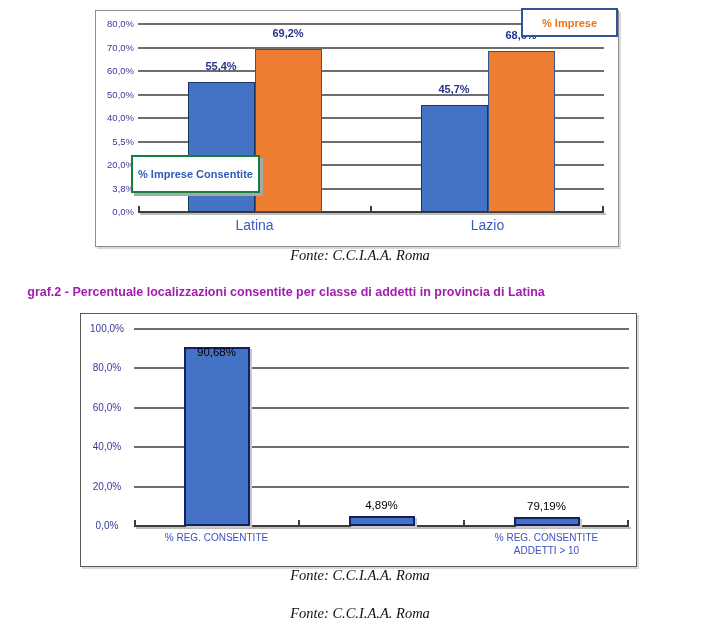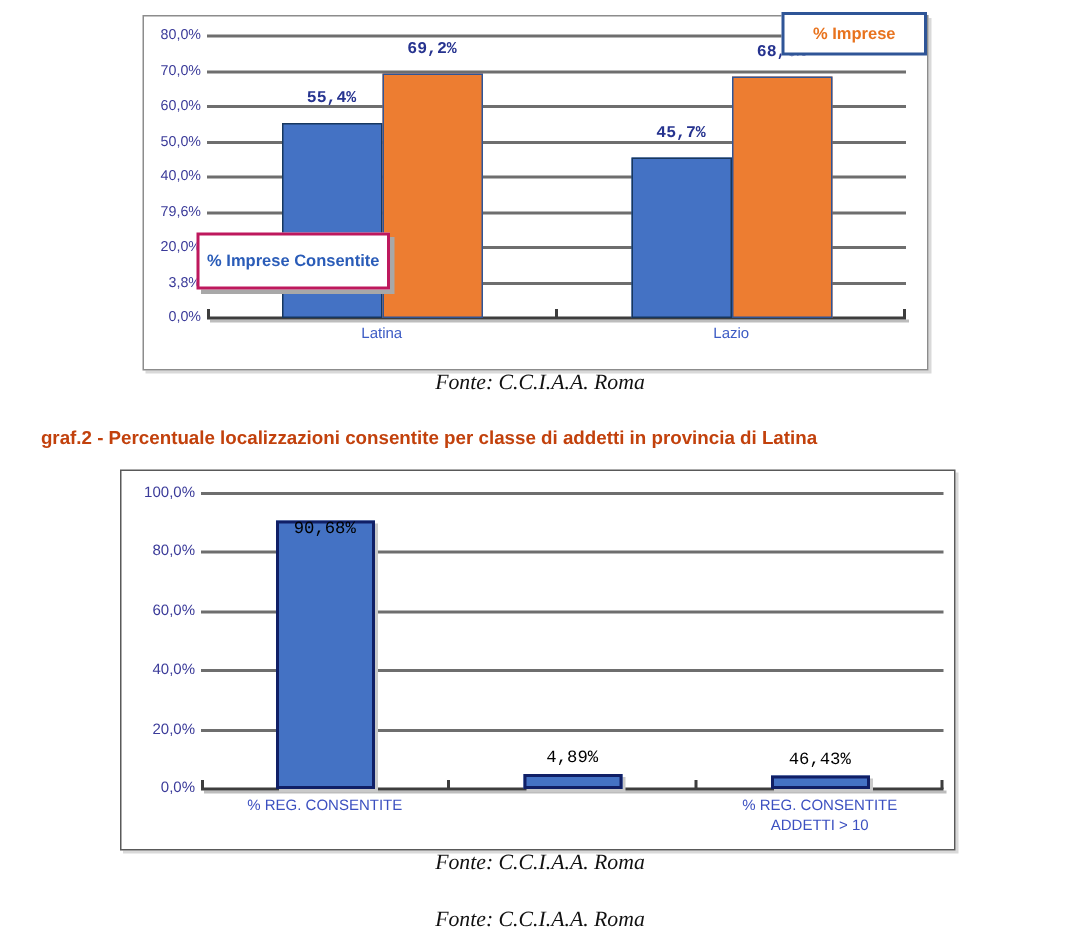--- a/index.html
+++ b/index.html
@@ -16,71 +16,71 @@
   .plot1{left:42px;top:13px;width:466px;height:188px;}
   .plot2{left:53px;top:15px;width:495px;height:197px;}
 
   .gridline{position:absolute;left:0;width:100%;height:2px;background:#6e6e6e;}
   .baseline{position:absolute;left:0;bottom:-1px;width:100%;height:2px;background:#3d3d3d;
             box-shadow:2px 2px 0 #bdbdbd;}
   .tickmark{position:absolute;bottom:0;width:2px;height:6px;background:#3d3d3d;}
 
   .ytick{position:absolute;text-align:right;color:#3a3a99;}
   .plot1 .ytick{left:-42px;width:38px;font-size:9.5px;}
-  .plot2 .ytick{left:-50px;width:46px;font-size:10px;}
+  .plot2 .ytick{left:-50px;width:46px;font-size:10px;text-align:center;}
 
   .bar{position:absolute;bottom:0;box-sizing:border-box;}
 
-  .value-label{position:absolute;text-align:center;white-space:nowrap;font-family:Liberation Mono, monospace;}
+  .value-label{position:absolute;text-align:center;white-space:nowrap;}
   .plot1 .value-label{font-size:11px;font-weight:bold;color:#26338F;}
   .plot2 .value-label{font-size:11.5px;color:#000000;}
 
   .cat-label{position:absolute;text-align:center;}
-  .plot1 .cat-label{font-size:10px;color:#3c5bc4;top:193px;width:120px;}
+  .plot1 .cat-label{font-size:14px;color:#3c5bc4;top:193px;width:120px;}
   .plot2 .cat-label{font-size:10px;color:#3c50c0;top:203px;width:170px;line-height:12.5px;}
 
   
   .legend-imprese{position:absolute;left:35px;top:144px;width:125px;height:34px;
-      background:#ffffff;border:2px solid #be185d;box-shadow:3px 3px 0 #a8a8a8;
+      background:#ffffff;border:2px solid #15803d;box-shadow:3px 3px 0 #a8a8a8;
       display:flex;align-items:center;justify-content:center;text-align:center;
       font-size:11px;font-weight:bold;color:#2a5cb8;line-height:15px;z-index:6;}
   .legend-addetti{position:absolute;left:425px;top:-3px;width:93px;height:25px;
       background:#ffffff;border:2px solid #2F5597;
       display:flex;align-items:center;justify-content:center;
       font-size:11px;font-weight:bold;color:#E8731E;z-index:6;}
 
   
   .caption{position:absolute;left:0;width:720px;text-align:center;
            font-family:"Liberation Serif",serif;font-style:italic;
            font-size:14.5px;color:#111111;}
   .cap1{top:247px;}
   .cap2{top:567px;}
   .cap3{top:605px;}
   .graf2-title{position:absolute;left:0;top:285px;width:572px;text-align:center;
-               font-size:12.5px;font-weight:bold;color:#c2410c;}
+               font-size:12.5px;font-weight:bold;color:#a21caf;}
 </style>
 </head>
 <body>
 
 <div class="page">
 
   <div class="chart-frame chart1">
     <div class="plot plot1" id="plot1">
         <div class="gridline" style="top: 163.5px;"></div>
         <div class="gridline" style="top: 140px;"></div>
         <div class="gridline" style="top: 116.5px;"></div>
         <div class="gridline" style="top: 93px;"></div>
         <div class="gridline" style="top: 69.5px;"></div>
         <div class="gridline" style="top: 46px;"></div>
         <div class="gridline" style="top: 22.5px;"></div>
         <div class="gridline" style="top: -1px;"></div>
         <div class="ytick" style="top: 182px;">0,0%</div>
         <div class="ytick" style="top: 158.5px;">3,8%</div>
         <div class="ytick" style="top: 135px;">20,0%</div>
-        <div class="ytick" style="top: 111.5px;">79,6%</div>
+        <div class="ytick" style="top: 111.5px;">5,5%</div>
         <div class="ytick" style="top: 88px;">40,0%</div>
         <div class="ytick" style="top: 64.5px;">50,0%</div>
         <div class="ytick" style="top: 41px;">60,0%</div>
         <div class="ytick" style="top: 17.5px;">70,0%</div>
         <div class="ytick" style="top: -6px;">80,0%</div>
         <div class="baseline"></div>
         <div class="tickmark" style="left: 0px;"></div>
         <div class="tickmark" style="left: 232px;"></div>
         <div class="tickmark" style="left: 464px;"></div>
         <div class="bar" style="left: 49.5px; width: 67px; height: 130.19px; background: rgb(68, 114, 196); border: 1.5px solid rgb(23, 55, 94); z-index: 4;"></div>
@@ -127,21 +127,21 @@
         <div class="bar" style="left: 49.5px; width: 66px; height: 178.64px; background: rgb(68, 114, 196); border: 2px solid rgb(16, 31, 102); box-shadow: rgb(201, 201, 201) 2px 2px 0px; z-index: 4;"></div>
         <div class="value-label" style="left: 42.5px; width: 80px; top: 17px; z-index: 5;">90,68%</div>
         <div class="cat-label" style="left: -2.5px;">
           <div>% REG. CONSENTITE</div>
         </div>
         <div class="bar" style="left: 214.5px; width: 66px; height: 9.6333px; background: rgb(68, 114, 196); border: 2px solid rgb(16, 31, 102); box-shadow: rgb(201, 201, 201) 2px 2px 0px; z-index: 4;"></div>
         <div class="value-label" style="left: 207.5px; width: 80px; top: 170.367px; z-index: 5;">4,89%</div>
         <div class="cat-label" style="left: 162.5px;">
         </div>
         <div class="bar" style="left: 379.5px; width: 66px; height: 8.7271px; background: rgb(68, 114, 196); border: 2px solid rgb(16, 31, 102); box-shadow: rgb(201, 201, 201) 2px 2px 0px; z-index: 4;"></div>
-        <div class="value-label" style="left: 372.5px; width: 80px; top: 171.273px; z-index: 5;">46,43%</div>
+        <div class="value-label" style="left: 372.5px; width: 80px; top: 171.273px; z-index: 5;">79,19%</div>
         <div class="cat-label" style="left: 327.5px;">
           <div>% REG. CONSENTITE</div>
           <div>ADDETTI &gt; 10</div>
         </div>
       </div>
   </div>
 
   <div class="caption cap2">Fonte: C.C.I.A.A. Roma</div>
   <div class="caption cap3">Fonte: C.C.I.A.A. Roma</div>
 

